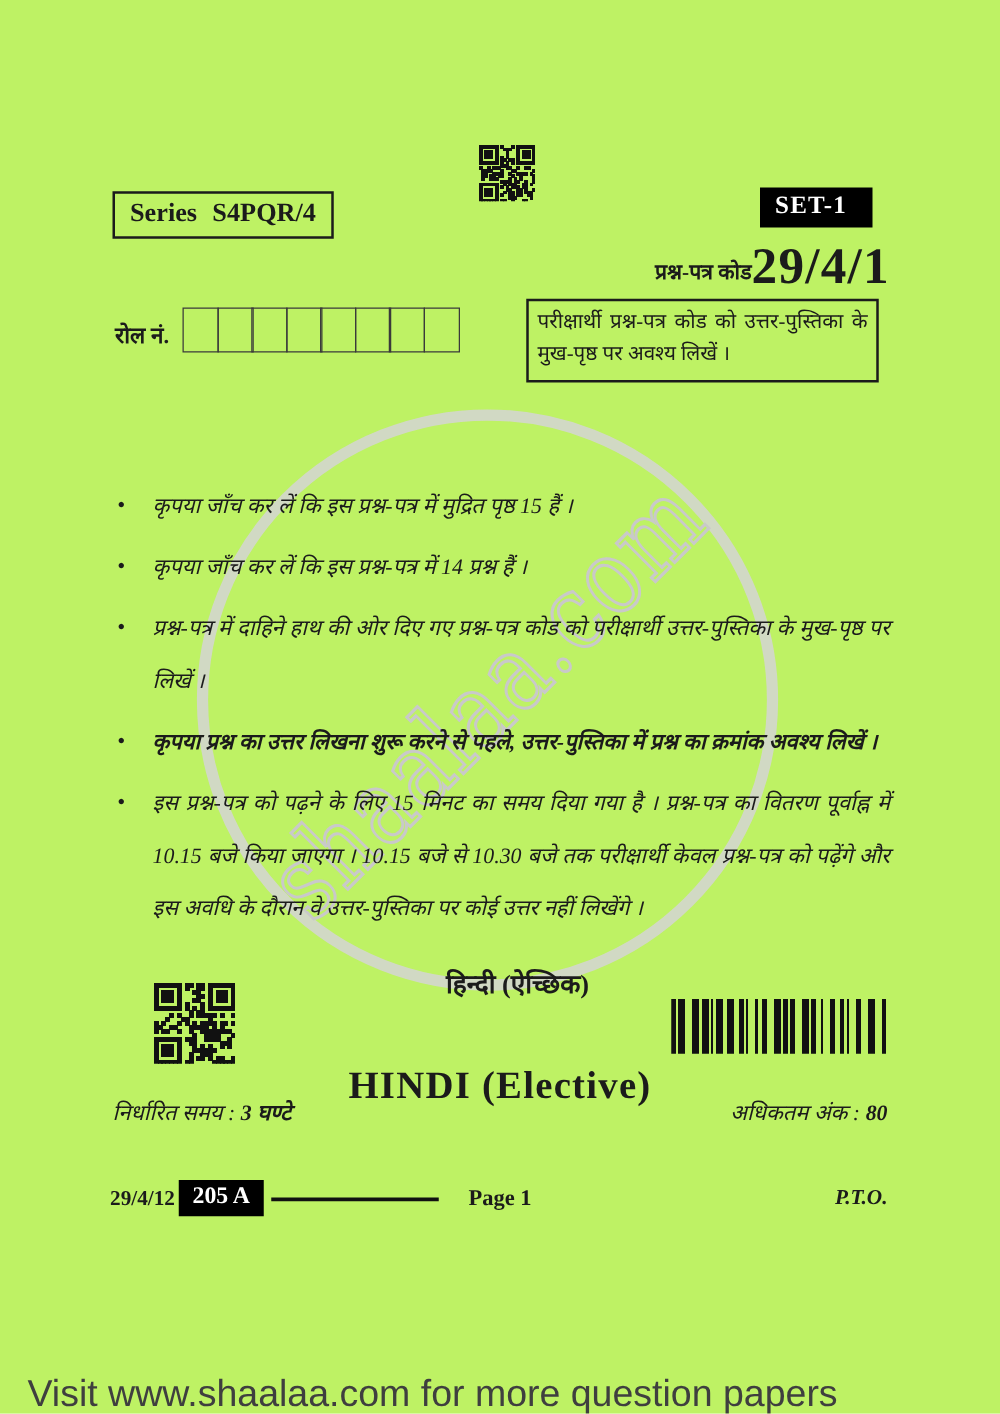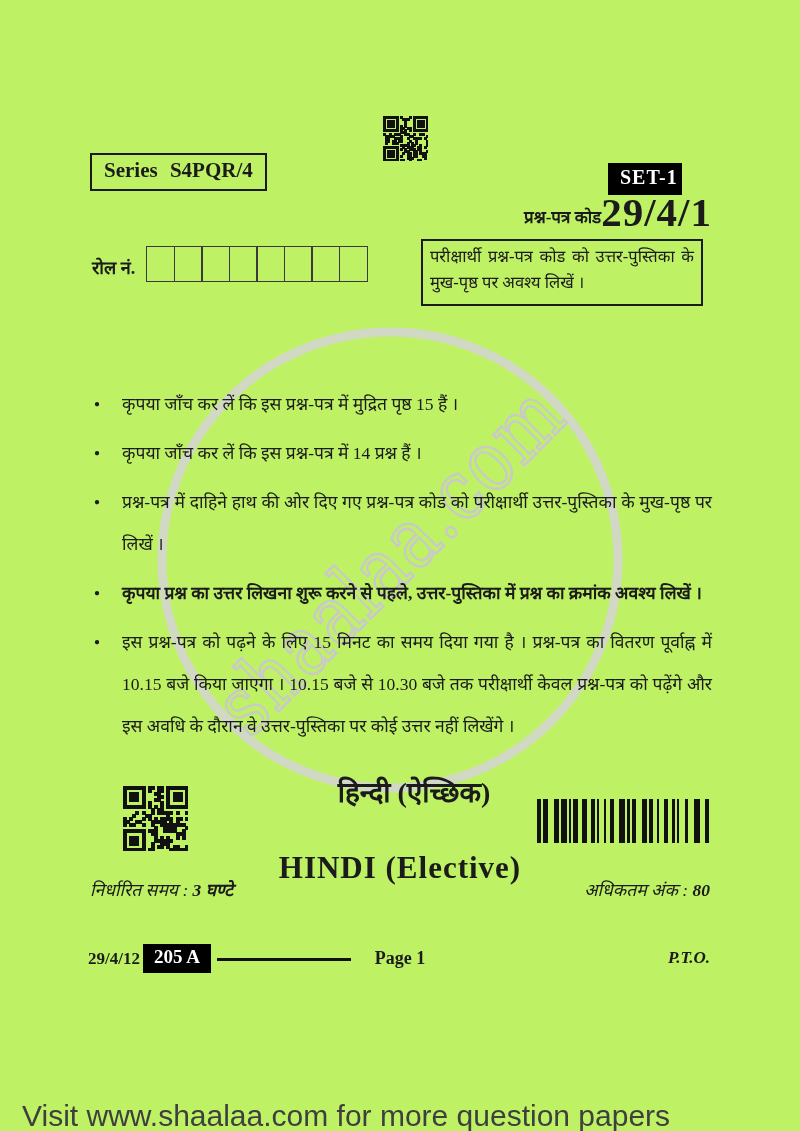--- a/index.html
+++ b/index.html
@@ -5,46 +5,46 @@
   html,body { margin:0; padding:0; background:#ffffff; }
   .page {
     position:relative; width:800px; height:1131px; background:#bef264;
     font-family:"Liberation Serif","DejaVu Serif",serif; color:#1b1b1b; overflow:hidden;
   }
   .watermark-svg { position:absolute; left:0; top:0; pointer-events:none; }
 
   .series-box { position:absolute; left:90px; top:153px; border:2px solid #1b1b1b;
     padding:3px 12px 6px 12px; font-weight:bold; font-size:21px; word-spacing:7px; background:transparent; }
   .qr-top { position:absolute; left:383px; top:116px; }
-  .set-badge { position:absolute; left:608px; top:163px; background:#000; color:#fff;
-    font-weight:bold; font-size:20px; padding:3px 4px 6px 12px; letter-spacing:1px;text-align:right; }
+  .set-badge { position:absolute; left:608px; top:150px; background:#000; color:#fff;
+    font-weight:bold; font-size:20px; padding:3px 20px 6px 12px; letter-spacing:1px;text-align:right; }
   .code-row { position:absolute; top:188px; right:88px; display:flex; align-items:center; }
   .code-label { font-weight:bold; font-size:17px; padding-top:8px; }
   .code-value { font-weight:bold; font-size:41px; letter-spacing:1px; }
 
   .roll-row { position:absolute; left:92px; top:246px; display:flex; align-items:center; }
   .roll-label { font-weight:bold; font-size:18px; margin-right:11px; padding-top:6px; }
   .roll-boxes { display:flex; }
   .roll-cell { width:27px; height:34px; border:1.5px solid #3a3a3a; margin-left:-1.5px; background:transparent; }
   .roll-cell:first-child { margin-left:0; }
 
   .note-box { position:absolute; left:421px; top:239px; width:264px; border:2px solid #1b1b1b;
     padding:3px 7px 8px 7px; font-size:16.5px; line-height:26px; background:transparent; }
   .note-line-1 { text-align:justify; text-align-last:justify; }
 
   .instructions { position:absolute; left:92px; top:383px; width:620px;
-    list-style:none; margin:0; padding:0; font-size:17.5px; }
+    list-style:none; margin:0; padding:0; font-size:17.5px;font-style:italic; }
   .instructions li { position:relative; padding-left:30px; margin-bottom:7px;
     line-height:42px; text-align:justify; }
   .instructions li::before { content:"●"; position:absolute; left:2px; top:0;
     font-size:10px; line-height:42px; }
   .instructions li.bold { font-weight:bold; }
 
   .title-hindi { position:absolute; left:0; right:0; top:772px; text-align:center;
-    font-weight:bold; font-size:28px;padding-left:28px; }
+    font-weight:bold; font-size:21px;padding-left:28px; }
   .title-english { position:absolute; left:0; right:0; top:806px; text-align:center;
     font-weight:bold; font-size:31px; letter-spacing:1px;margin-top:44px; }
 
   .qr-bottom { position:absolute; left:123px; top:786px; }
   .barcode { position:absolute; left:537px; top:799px; }
 
   .time-label { position:absolute; left:90px; top:877px; font-style:italic; font-size:17.5px; }
   .marks-label { position:absolute; right:90px; top:877px; font-style:italic; font-size:17.5px; }
   .meta-value { font-weight:bold; }
 

